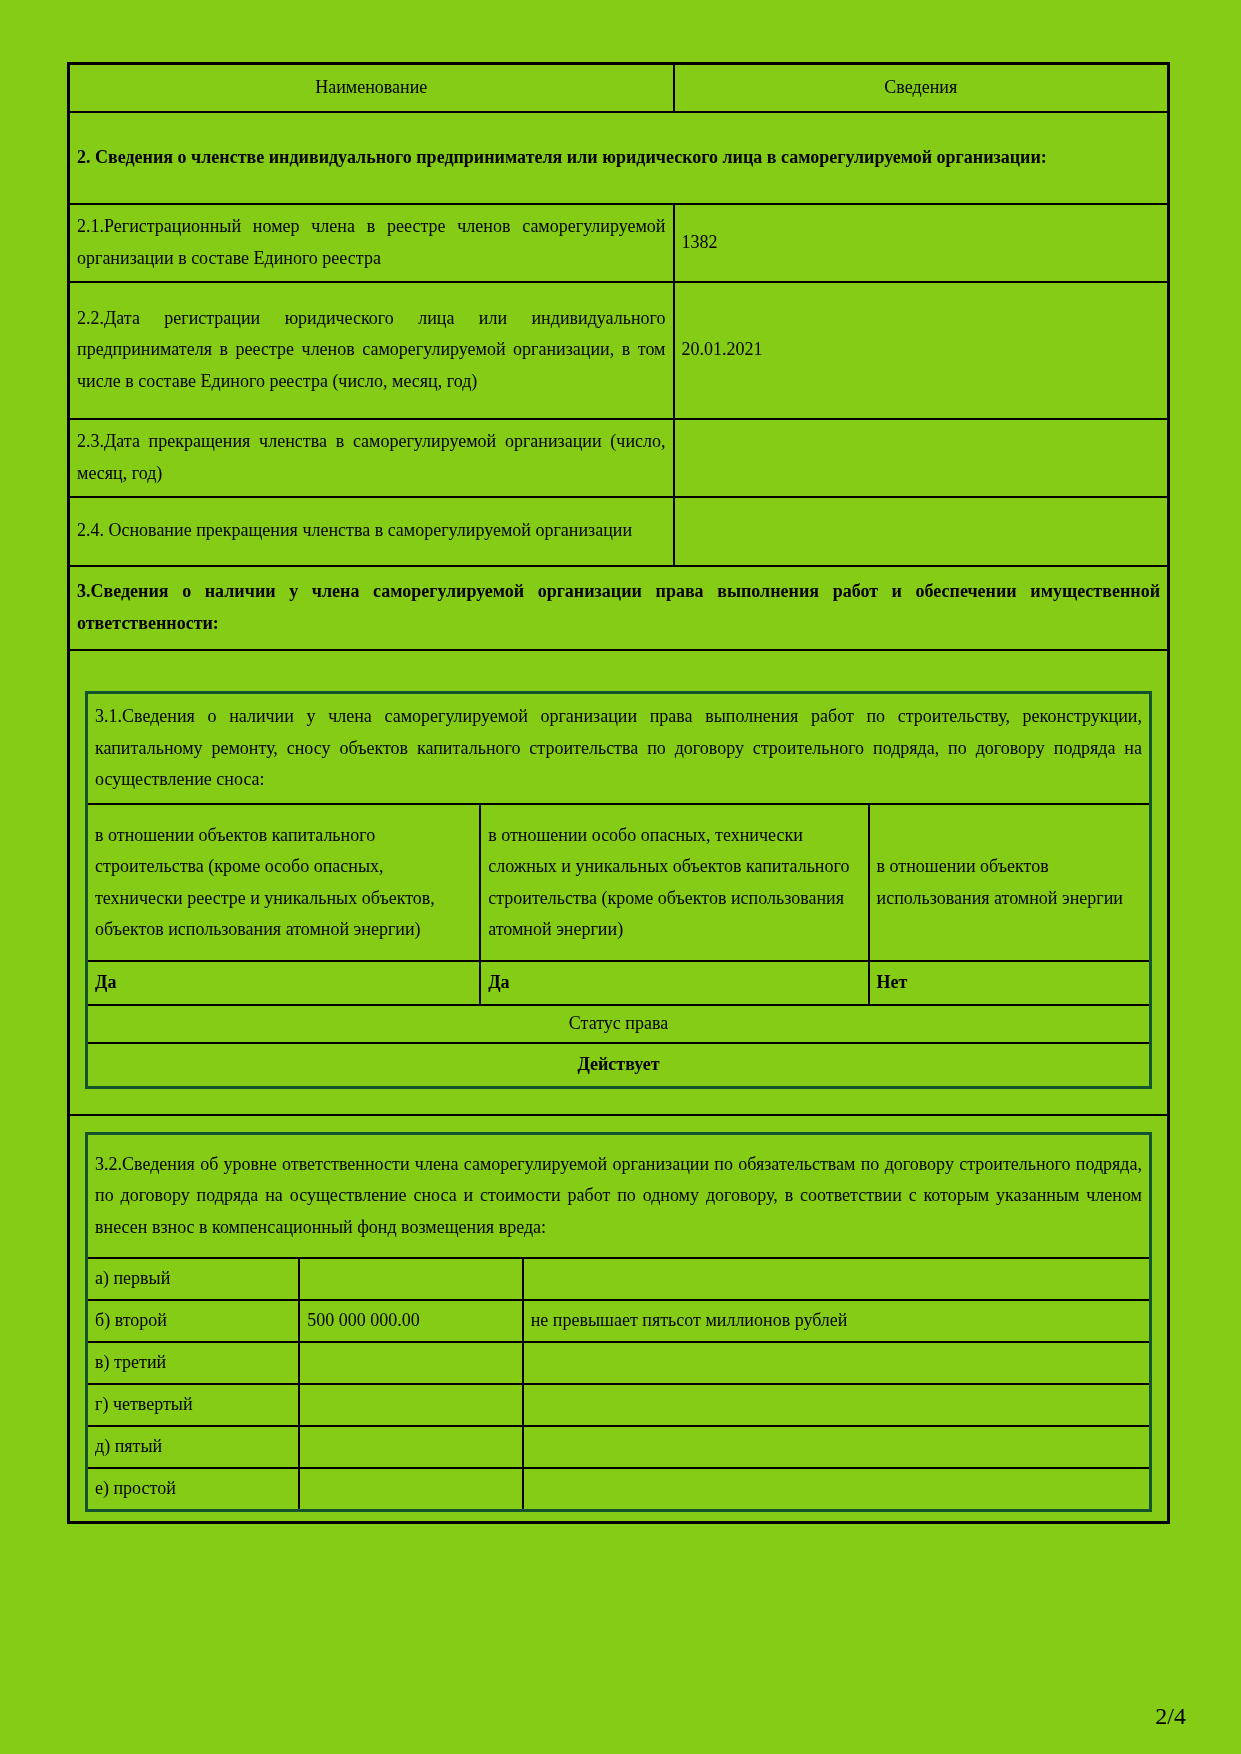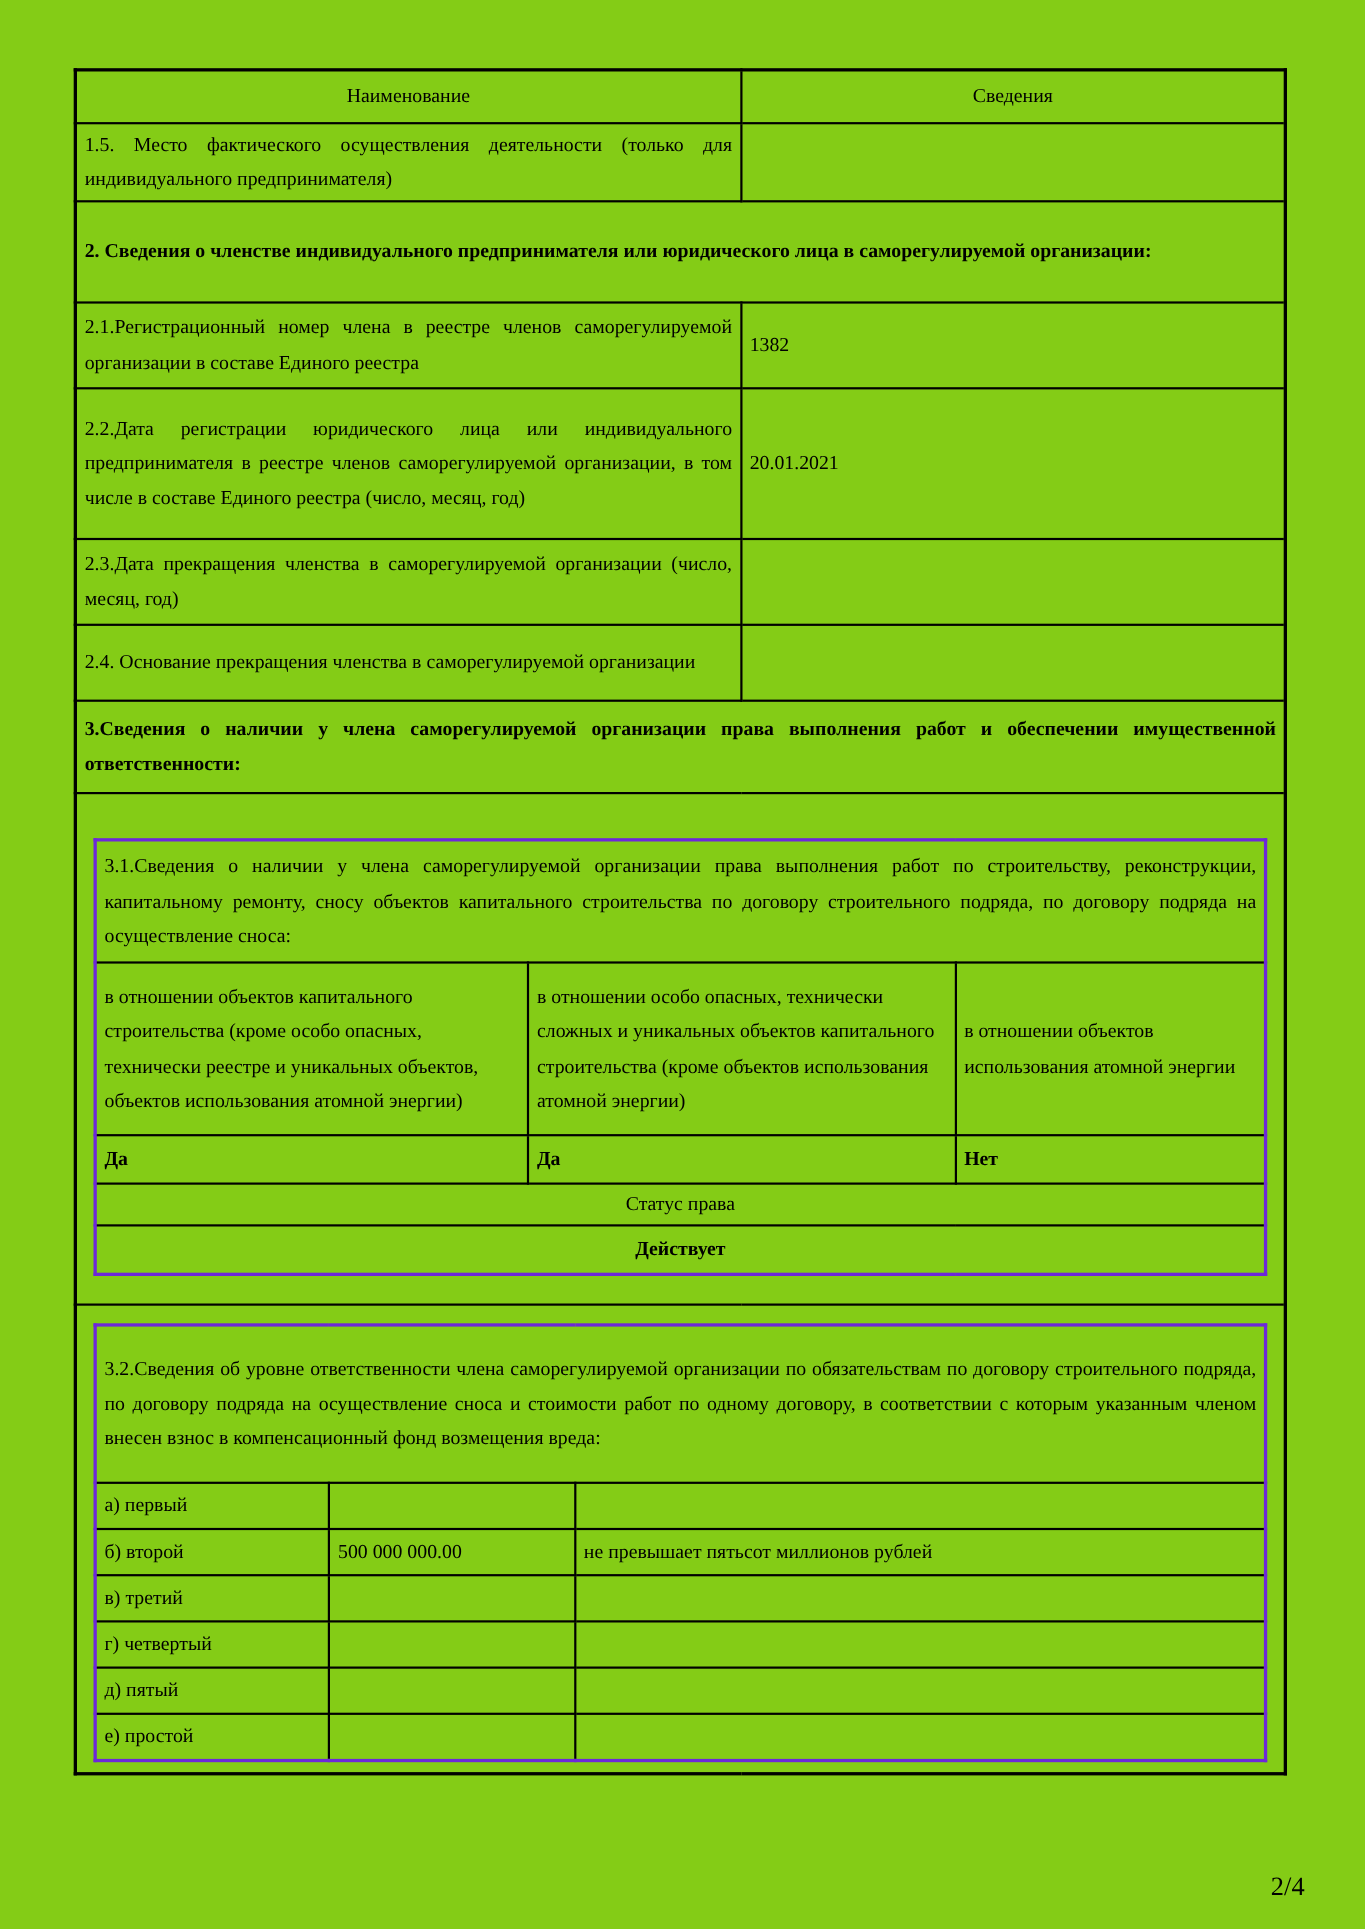--- a/index.html
+++ b/index.html
@@ -30,21 +30,21 @@
     word-wrap: break-word;
   }
   td.just { text-align: justify; }
   td.ctr  { text-align: center; }
   td.bold { font-weight: bold; }
   .section-row td { font-weight: bold; text-align: justify; }
   
   td.container-cell { padding: 0 15px; border: 2px solid #000; }
   td.container-a { padding-top: 40px; padding-bottom: 25px; }
   td.container-b { padding-top: 16px; padding-bottom: 9px; }
-  .inner-table { width: 100%; border: 3px solid #6d28d9; }
+  .inner-table { width: 100%; border: 3px solid #14532d; }
   .inner-table td {
     border: 2px solid #000;
     font-size: 18px;
     line-height: 1.75;
     padding: 2px 7px;
     vertical-align: middle;
     word-wrap: break-word;
   }
   .page-num {
     position: absolute;
@@ -60,41 +60,37 @@
   tr.h-21   { height: 78px; }
   tr.h-22   { height: 137px; }
   tr.h-23   { height: 78px; }
   tr.h-24   { height: 69px; }
   tr.h-s3   { height: 84px; }
   tr.h-31t  { height: 112px; }
   tr.h-31c  { height: 157px; }
   tr.h-ans  { height: 44px; }
   tr.h-st   { height: 38px; }
   tr.h-act  { height: 44px; }
-  tr.h-32t  { height: 144px; }
+  tr.h-32t  { height: 125px; }
   tr.h-lvl  { height: 42px; }
 </style>
 </head>
 <body>
 
 <div class="page">
 
   <table class="doc-table">
     <colgroup>
       <col style="width:55%">
       <col style="width:45%">
     </colgroup>
     <tbody>
         <tr class="h-hdr">
       <td class="ctr">Наименование</td>
       <td class="ctr">Сведения</td>
-    </tr>
-    <tr class="h-15">
-      <td class="just">1.5. Место фактического осуществления деятельности (только для индивидуального предпринимателя)</td>
-      <td></td>
     </tr>
     <tr class="h-s2 section-row">
       <td colspan="2">2. Сведения о членстве индивидуального предпринимателя или юридического лица в саморегулируемой организации:</td>
     </tr>
     <tr class="h-21">
       <td class="just">2.1.Регистрационный номер члена в реестре членов саморегулируемой организации в составе Единого реестра</td>
       <td>1382</td>
     </tr>
     <tr class="h-22">
       <td class="just">2.2.Дата регистрации юридического лица или индивидуального предпринимателя в реестре членов саморегулируемой организации, в том числе в составе Единого реестра (число, месяц, год)</td>

